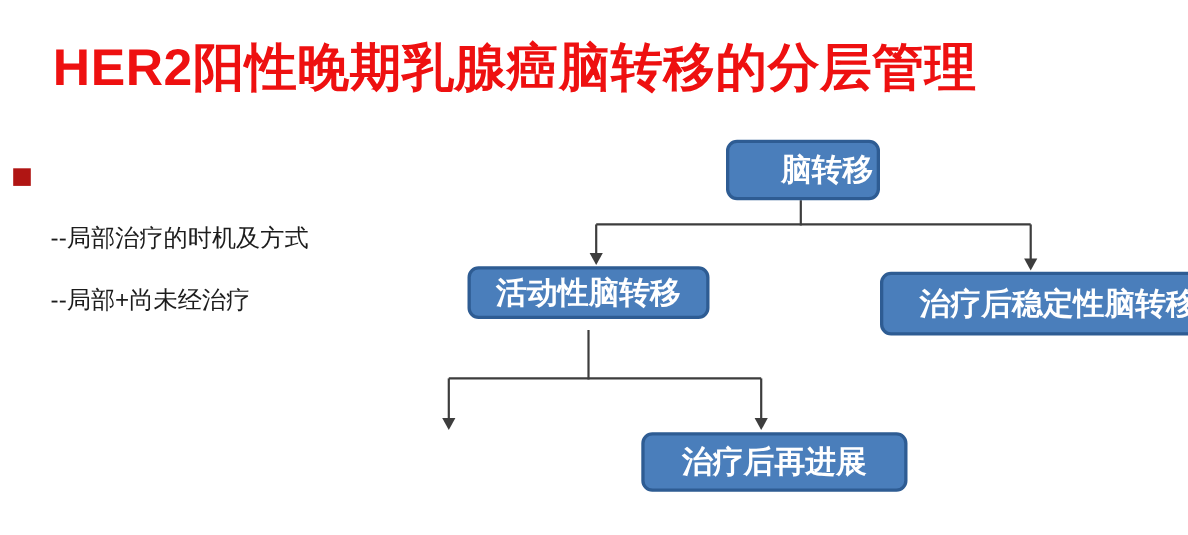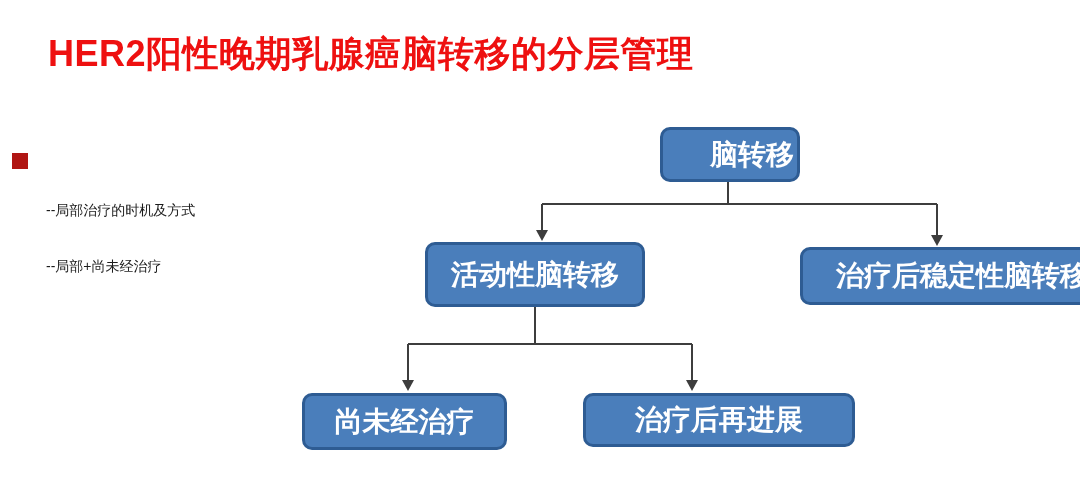--- a/index.html
+++ b/index.html
@@ -14,21 +14,21 @@
   .stage {
     position: relative;
     width: 1080px;
     height: 486px;
     background: #ffffff;
   }
   .title {
     position: absolute;
     left: 48px;
     top: 30px;
-    font-size: 36px;
+    font-size: 47px;
     font-weight: bold;
     letter-spacing: 0.5px;
     color: var(--title-red, #ee1010);
     white-space: nowrap;
   }
   .bullet-square {
     position: absolute;
     left: 12px;
     top: 153px;
     width: 16px;
@@ -40,21 +40,21 @@
     left: 38px;
     top: 146px;
     font-size: 23px;
     font-weight: bold;
     color: var(--bullet-red, #cf0a0a);
     white-space: nowrap;
   }
   .sub-item {
     position: absolute;
     left: 46px;
-    font-size: 14px;
+    font-size: 22px;
     font-weight: 500;
     color: var(--text-black, #1c1c1c);
     white-space: nowrap;
   }
   .sub-item.first { top: 202px; }
   .sub-item.second { top: 258px; }
   .node {
     position: absolute;
     box-sizing: border-box;
     background: var(--box-fill, #4a7ebb);
@@ -62,24 +62,24 @@
     border-radius: 10px;
     color: #ffffff;
     font-size: 28px;
     font-weight: bold;
     display: flex;
     align-items: center;
     justify-content: center;
     white-space: nowrap;
   }
   .node-root     { left: 660px; top: 127px; width: 140px; height: 55px; padding-left: 44px; }
-  .node-active   { left: 425px; top: 242px; width: 220px; height: 65px; }
+  .node-active   { left: 425px; top: 242px; width: 220px; height: 48px; }
   .node-stable   { left: 800px; top: 247px; width: 324px; height: 58px; }
   .node-untreated{ left: 302px; top: 393px; width: 205px; height: 57px; }
-  .node-progress { left: 583px; top: 393px; width: 272px; height: 54px; }
+  .node-progress { left: 583px; top: 393px; width: 242px; height: 54px; }
   .connector-layer {
     position: absolute;
     left: 0;
     top: 0;
     width: 1080px;
     height: 486px;
     pointer-events: none;
   }
 </style>
 </head>
@@ -124,21 +124,18 @@
   </div>
 
   <div class="node node-active">
     <span>活动性脑转移</span>
   </div>
 
   <div class="node node-stable">
     <span>治疗后稳定性脑转移</span>
   </div>
 
-  <div class="node node-untreated">
-    <span>尚未经治疗</span>
-  </div>
 
   <div class="node node-progress">
     <span>治疗后再进展</span>
   </div>
 
 </div>
 
 </body></html>

